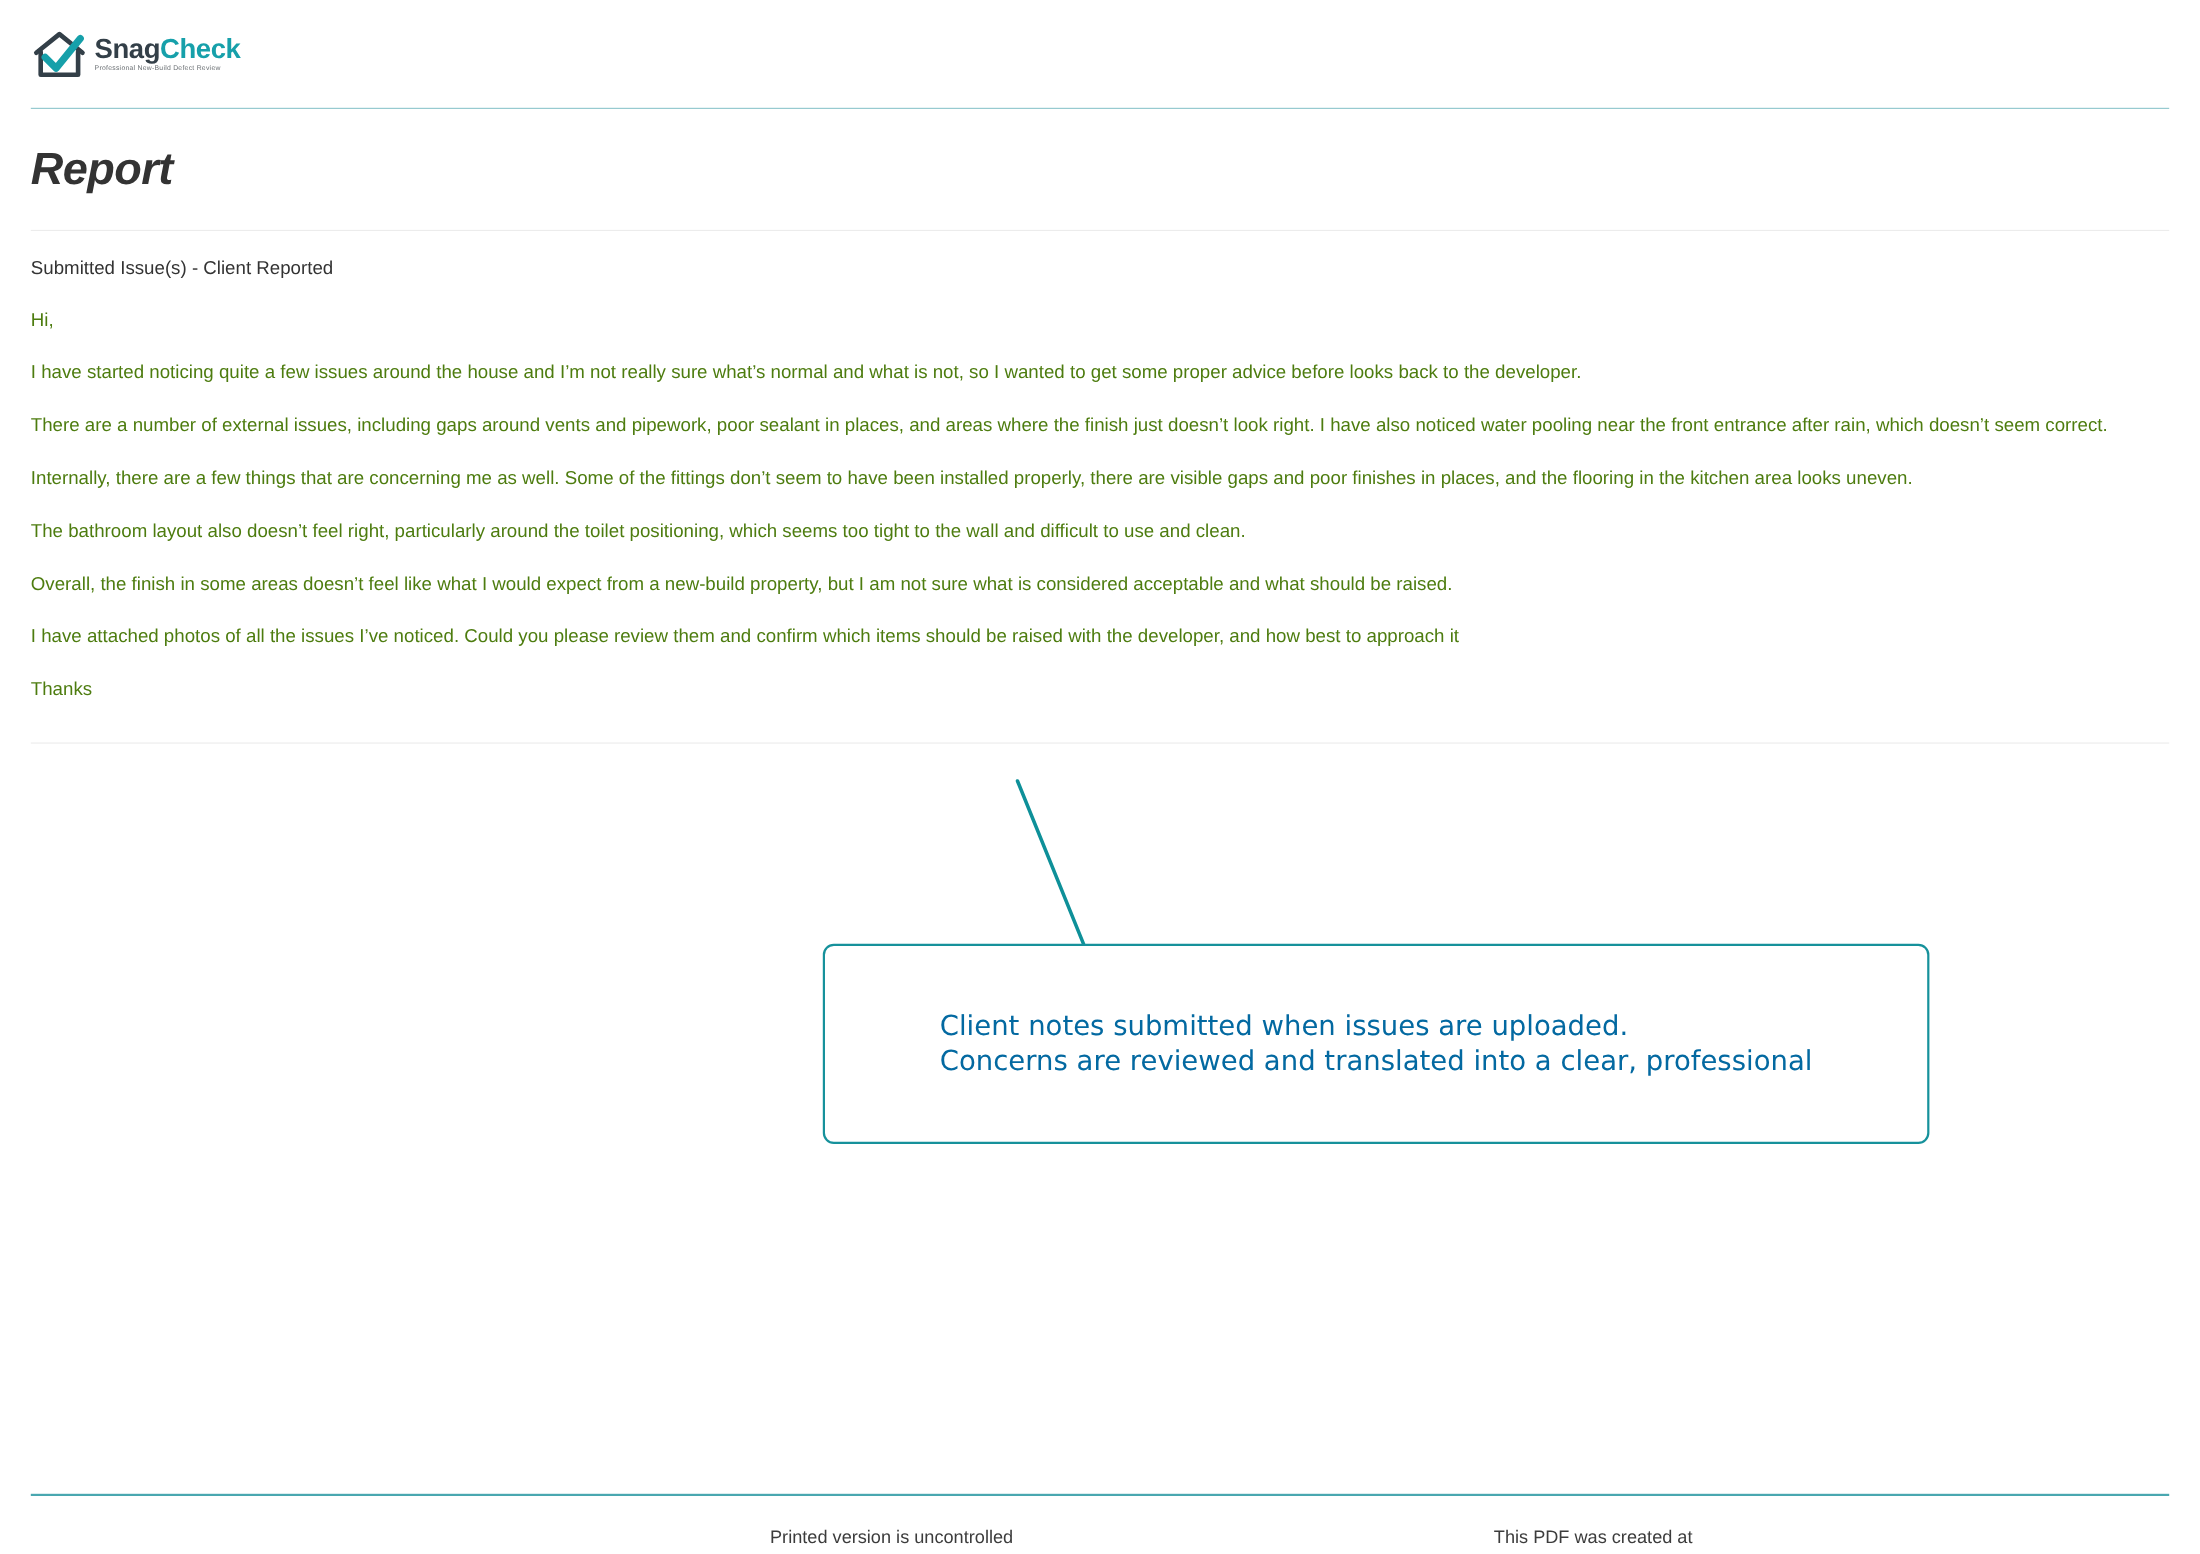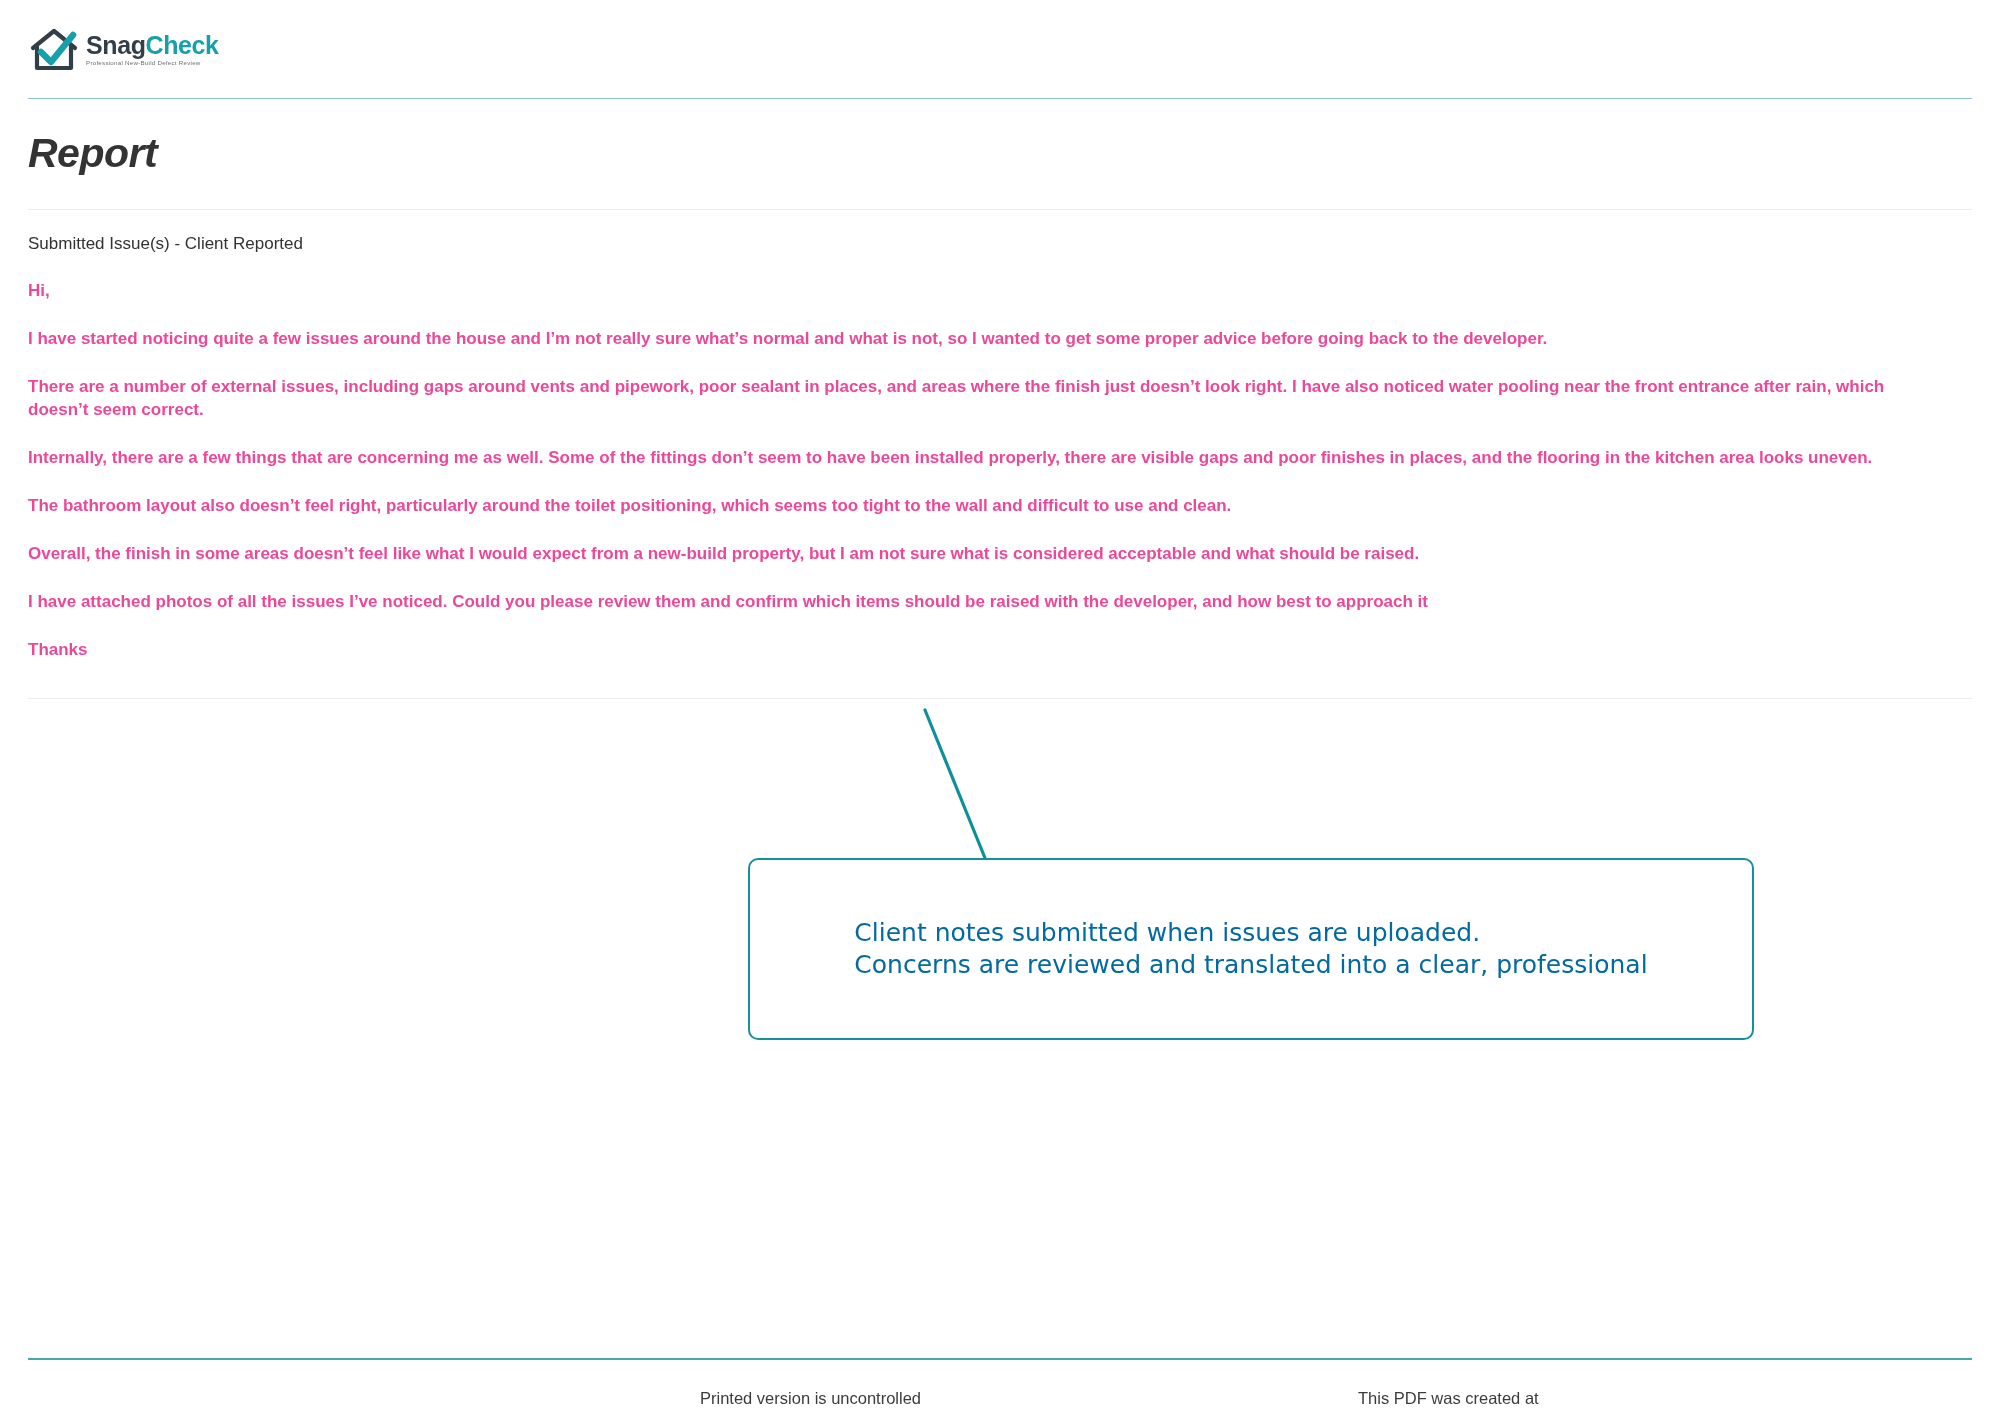--- a/index.html
+++ b/index.html
@@ -99,22 +99,22 @@
   }
   .section-heading {
     font-size: 17px;
     font-weight: normal;
     color: #333333;
     margin-top: 23px;
     line-height: 1.3;
   }
   .para {
     font-size: 17px;
-    font-weight: bold;
-    color: #ec4899;
+    font-weight: normal;
+    color: #4d7c0f;
     line-height: 1.35;
     margin-top: 25px;
     max-width: 1944px;
   }
   .para.tight { max-width: 1900px; }
   .body-rule {
     width: 1944px;
     height: 1px;
     background: #ececec;
     margin-top: 36px;
@@ -200,21 +200,21 @@
   </div>
 
   <div class="content">
 
     <h1 class="report-title">Report</h1>
     <div class="title-rule"></div>
 
     <div class="section-heading">Submitted Issue(s) - Client Reported</div>
 
     <p class="para">Hi,</p>
-    <p class="para">I have started noticing quite a few issues around the house and I’m not really sure what’s normal and what is not, so I wanted to get some proper advice before going back to the developer.</p>
+    <p class="para">I have started noticing quite a few issues around the house and I’m not really sure what’s normal and what is not, so I wanted to get some proper advice before looks back to the developer.</p>
     <p class="para tight">There are a number of external issues, including gaps around vents and pipework, poor sealant in places, and areas where the finish just doesn’t look right. I have also noticed water pooling near the front entrance after rain, which doesn’t seem correct.</p>
     <p class="para tight">Internally, there are a few things that are concerning me as well. Some of the fittings don’t seem to have been installed properly, there are visible gaps and poor finishes in places, and the flooring in the kitchen area looks uneven.</p>
     <p class="para">The bathroom layout also doesn’t feel right, particularly around the toilet positioning, which seems too tight to the wall and difficult to use and clean.</p>
     <p class="para">Overall, the finish in some areas doesn’t feel like what I would expect from a new-build property, but I am not sure what is considered acceptable and what should be raised.</p>
     <p class="para">I have attached photos of all the issues I’ve noticed. Could you please review them and confirm which items should be raised with the developer, and how best to approach it</p>
     <p class="para">Thanks</p>
 
     <div class="body-rule"></div>
   </div>
 

